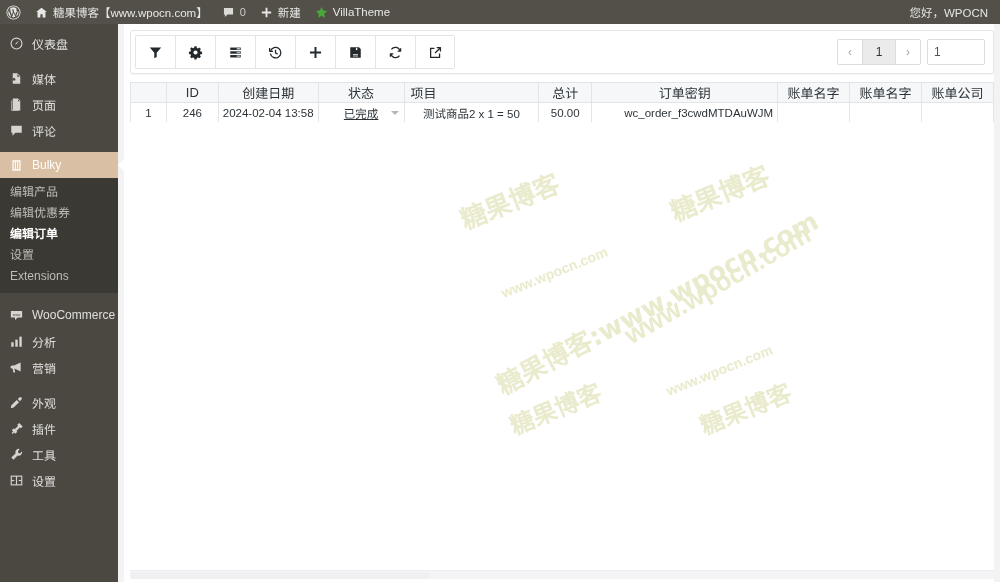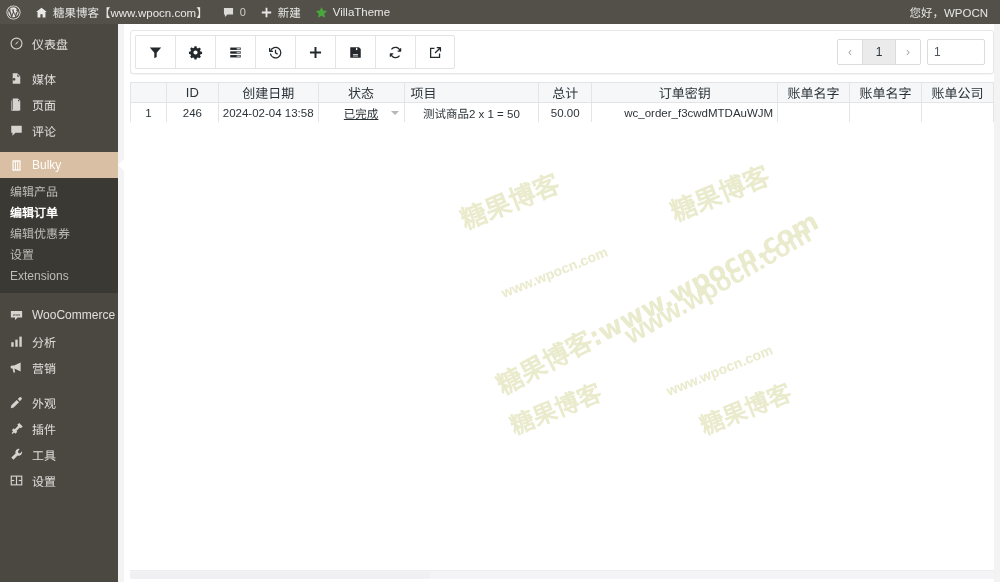--- a/index.html
+++ b/index.html
@@ -319,22 +319,22 @@
       <svg width="15" height="15" viewBox="0 0 20 20" fill="#fffdfa">
         <path d="M4.5 3h11v14h-11zm1.8 2v10h1.5V5zm3 0v10h1.5V5zm3 0v10h1.5V5z" opacity=".95"></path>
       </svg>
     </span>
     <span>Bulky</span>
     <span class="arrow"></span>
   </div>
 
   <div class="submenu">
     <span class="submenu-item">编辑产品</span>
+    <span class="submenu-item">编辑优惠券</span>
     <span class="submenu-item active">编辑订单</span>
-    <span class="submenu-item">编辑优惠券</span>
     <span class="submenu-item">设置</span>
     <span class="submenu-item">Extensions</span>
   </div>
 
   <div class="menu-sep"></div>
 
   <div class="menu-item">
     <span class="mi-icon">
       <svg width="15" height="15" viewBox="0 0 20 20" fill="#d6d4d0">
         <path d="M2.5 4h15v8.5h-6L8 16v-3.5H2.5z"></path>

